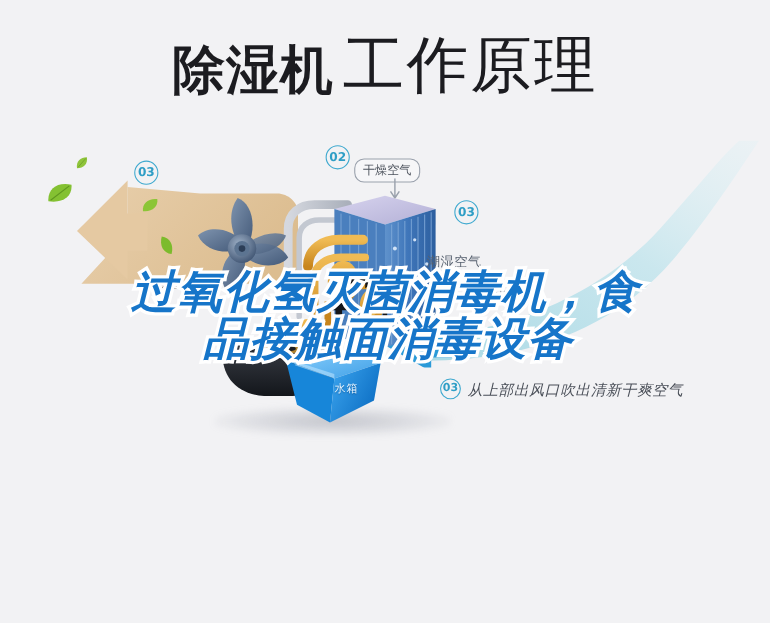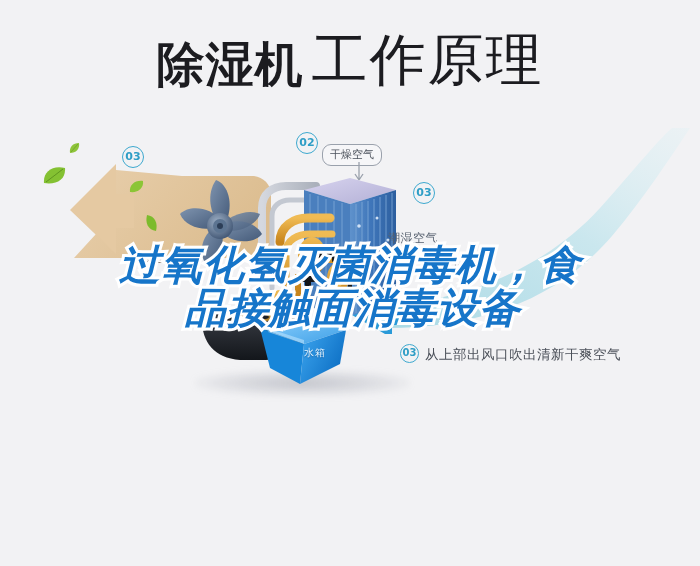--- a/index.html
+++ b/index.html
@@ -334,21 +334,21 @@
     <div class="badge" style="left:122px; top:28px;">03</div>
     <div class="badge" style="left:296px; top:14px;">02</div>
     <div class="badge" style="left:413px; top:64px;">03</div>
 
     <div class="cap beige" style="left:130px; top:88px;">干燥空气</div>
     <div class="cap blue" style="left:388px; top:100px;margin-top:12px;">潮湿空气</div>
 
     <div class="cap" style="left:430px; top:144px; color:#7d838d; font-size:11px;">热交换器</div>
 
     <div class="badge small" style="left:400px; top:226px;">03</div>
-    <div class="cap" style="left:425px; top:228px; color:#4a4f58; font-size:13.5px;">从上部出风口吹出清新干爽空气</div>
+    <div class="cap" style="left:425px; top:228px; color:#4a4f58; font-size:13.5px;font-style:italic;">从上部出风口吹出清新干爽空气</div>
 
   </div>
 
   <div class="overlay">
     <span class="ln ln1">过氧化氢灭菌消毒机，食</span>
     <span class="ln ln2">品接触面消毒设备</span>
   </div>
 
 
 </div>

